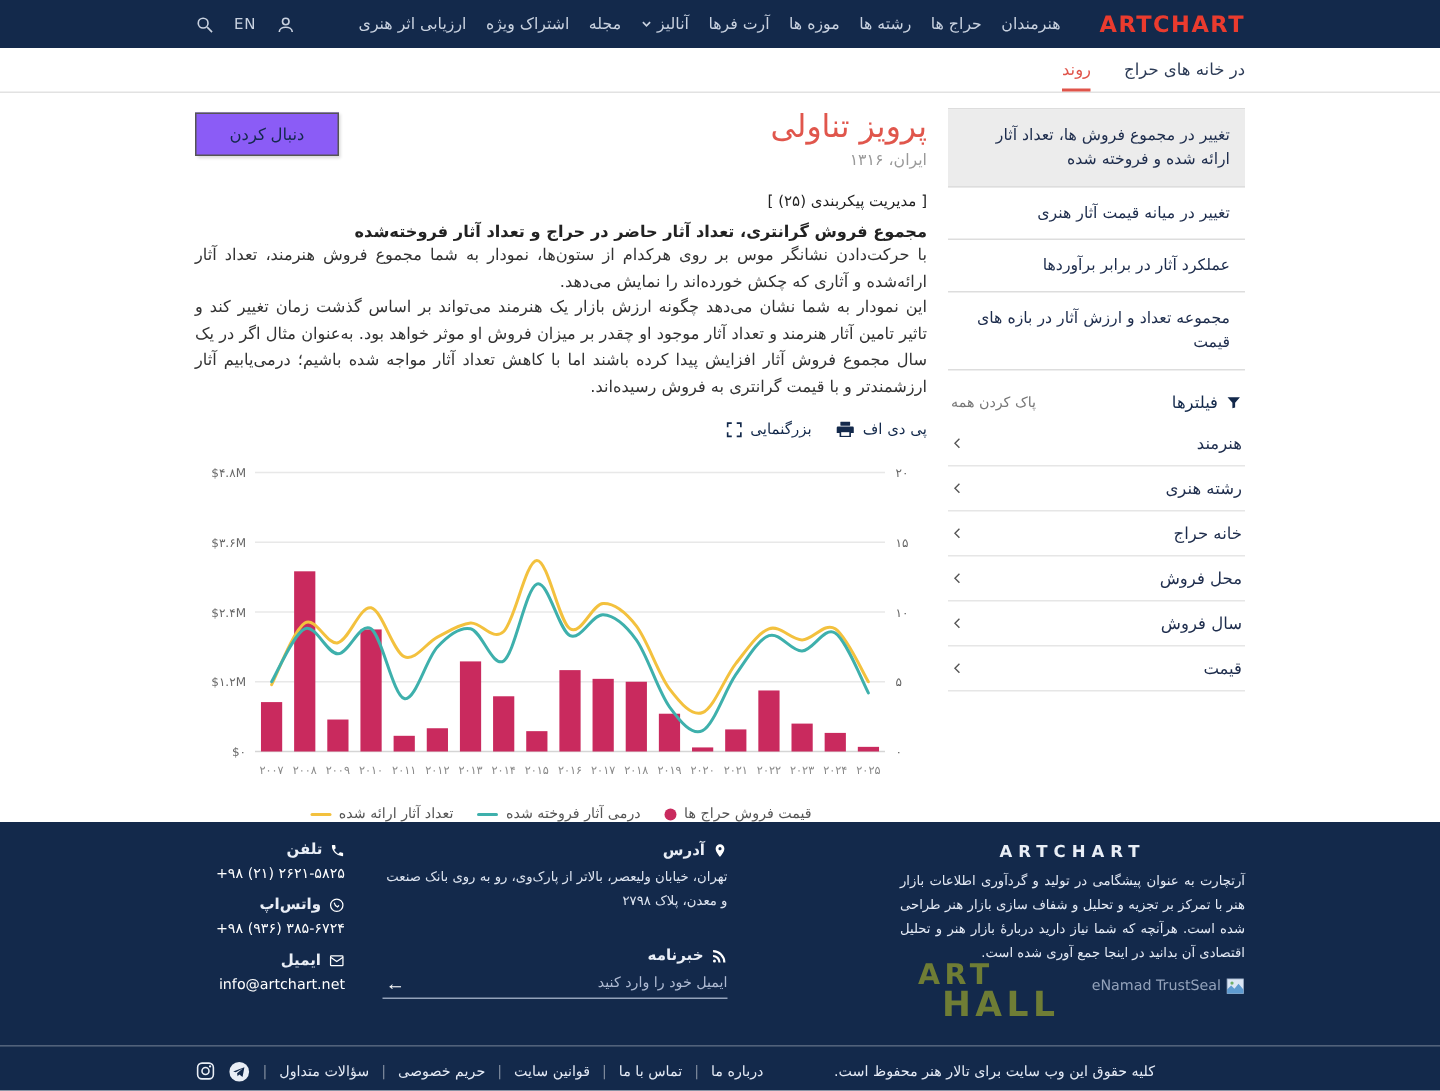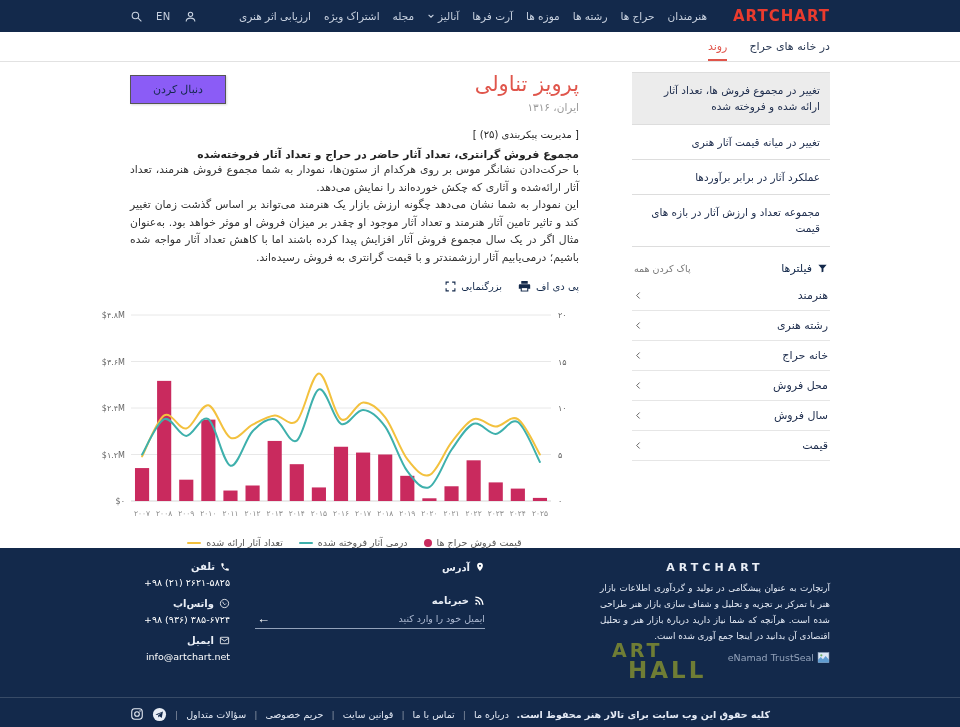--- a/index.html
+++ b/index.html
@@ -29,21 +29,21 @@
   .breadcrumb { height: 30px; background: #fff; border-bottom: 1px solid #e2e2e2; display: flex; }
   .breadcrumb-inner { width: 700px; margin: 0 auto; display: flex; gap: 22px; align-items: flex-end; }
   .crumb { font-size: 11px; color: #2b3a55; padding-bottom: 8px; cursor: pointer; }
   .crumb.active { color: #e0544a; border-bottom: 2px solid #e0544a; padding-bottom: 6px; }
 
   
   .main { min-height: 483px; background: #fff; padding-top: 10px; }
   .container { width: 700px; margin: 0 auto; display: flex; gap: 14px; }
 
   
-  .sidebar { width: 198px; flex-shrink: 0; margin-left: 39px; }
+  .sidebar { width: 198px; flex-shrink: 0; }
   .menu { border-top: 1px solid #ddd; }
   .menu-item { border-bottom: 1px solid #ddd; padding: 9px 10px; font-size: 10.5px; color: #1d2c4c; line-height: 1.55; cursor: pointer; }
   .menu-item.active { background: #ececec; }
   .filters-head { display: flex; align-items: center; margin: 15px 2px 0; padding-bottom: 6px; }
   .filters-title { font-size: 11px; color: #13294b; display: inline-flex; align-items: center; gap: 5px; cursor: pointer; }
   .clear-all { margin-right: auto; font-size: 9.5px; color: #777; cursor: pointer; }
   .filter-row { display: flex; align-items: center; padding: 8px 2px; border-bottom: 1px solid #e6e6e6; font-size: 11px; color: #1d2c4c; cursor: pointer; }
   .filter-row:first-of-type { border-top: 1px solid #e6e6e6; }
   .filter-row .chev { margin-right: auto; display: inline-flex; }
 
@@ -83,21 +83,21 @@
   .news-input::placeholder { color: #aebad2; }
   .contact-block { margin-bottom: 10px; }
   .contact-val { font-size: 9.5px; color: #fff; text-align: right; margin-top: 2px; }
   .arthall { position: absolute; left: 482px; top: 80px; color: #6f7d35; direction: ltr; font-weight: bold; cursor: pointer; }
   .arthall-art { font-size: 19px; letter-spacing: 3px; line-height: 1; }
   .arthall-hall { font-size: 23px; letter-spacing: 3px; line-height: 1; margin-left: 16px; margin-top: -1px; }
 
   
   .bottombar { background: #13294b; border-top: 1px solid rgba(255,255,255,0.16); height: 33px; display: flex; align-items: center; }
   .bottombar-inner { width: 700px; margin: 0 auto; display: flex; align-items: center; font-size: 9.5px; color: #e4eaf5; }
-  .copyright { margin-right: 60px; font-weight: bold; }
+  .copyright { margin-right: 60px; }
   .foot-links { margin-right: auto; display: flex; align-items: center; gap: 8px; }
   .foot-links .lnk { cursor: pointer; white-space: nowrap; }
   .sep { color: rgba(255,255,255,0.45); }
   .social { display: inline-flex; align-items: center; gap: 8px; }
 </style>
 </head>
 <body>
 
 <div class="header">
   <div class="header-inner">
@@ -340,20 +340,21 @@
       </div>
     </div>
 
     <div class="f-col-address">
       <div class="f-head">
         <svg width="10" height="12" viewBox="0 0 24 24" fill="#fff">
             <path d="M12 2a7 7 0 0 0-7 7c0 5.2 7 13 7 13s7-7.8 7-13a7 7 0 0 0-7-7zm0 9.5a2.5 2.5 0 1 1 0-5 2.5 2.5 0 0 1 0 5z"></path>
           </svg>
         <span>آدرس</span>
       </div>
+      <div class="f-text">تهران، خیابان ولیعصر، بالاتر از پارک‌وی، رو به روی بانک صنعت و معدن، پلاک ۲۷۹۸</div>
       <div class="newsletter">
         <div class="f-head">
           <svg width="11" height="11" viewBox="0 0 24 24" fill="#fff">
               <circle cx="5" cy="19" r="2.2"></circle>
               <path d="M3 10a11 11 0 0 1 11 11h-3.2A7.8 7.8 0 0 0 3 13.2z"></path>
               <path d="M3 3a18 18 0 0 1 18 18h-3.2A14.8 14.8 0 0 0 3 6.2z"></path>
             </svg>
           <span>خبرنامه</span>
         </div>
         <div class="news-row">

